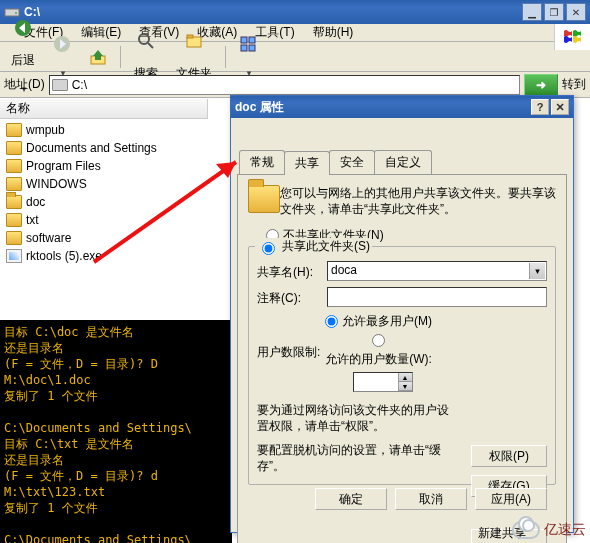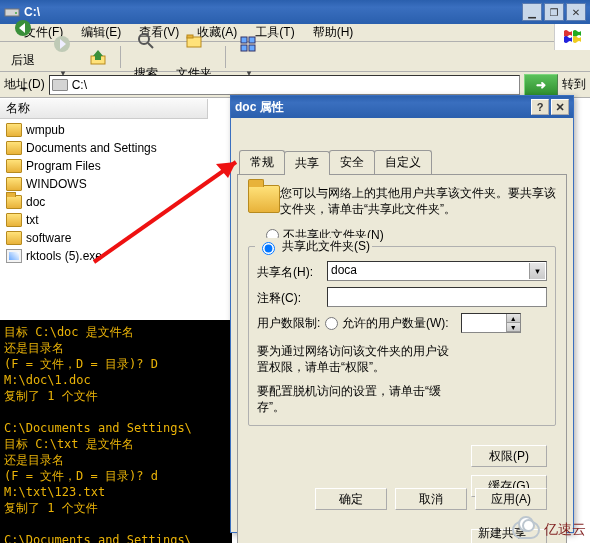--- a/index.html
+++ b/index.html
@@ -294,20 +294,24 @@
           </div>
         </div>
         <div class="formrow">
           <span class="lab">注释(C):</span>
           <input class="txt" value="" style="">
         </div>
         <div class="limrow">
           <span class="lab">用户数限制:</span>
           <div class="limradios">
             <label class="radiorow" style="margin:0;">
+              <input type="radio" name="lim" checked="" style="">
+              <span>允许最多用户(M)</span>
+            </label>
+            <label class="radiorow" style="margin:0;flex-direction:column;">
               <input type="radio" name="lim" style="">
               <span>允许的用户数量(W):</span>
               <span class="spin">
                   <span class="ar">
                     <div>▲</div>
                     <div>▼</div>
                   </span>
                 </span>
             </label>
           </div>

